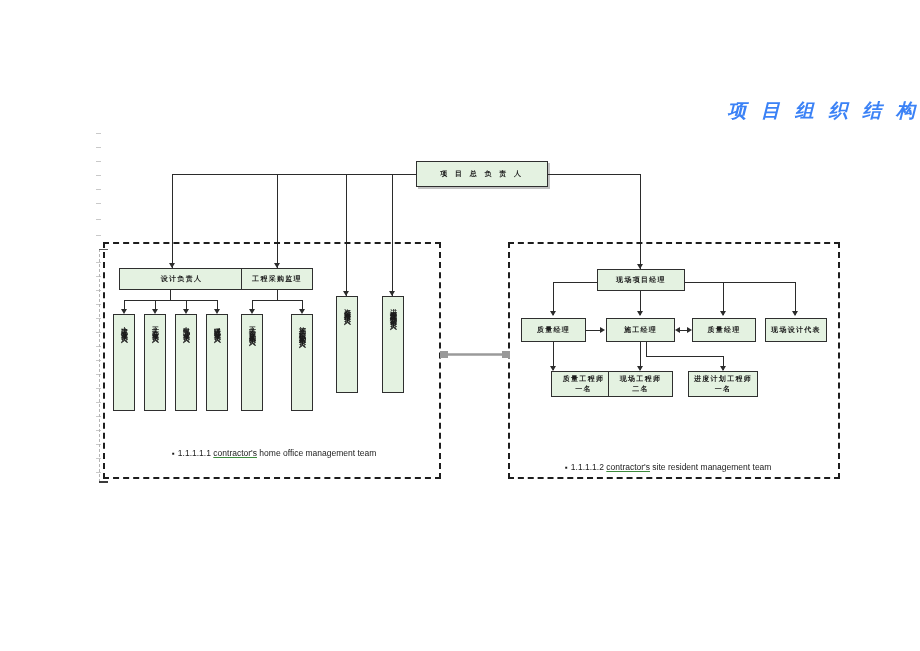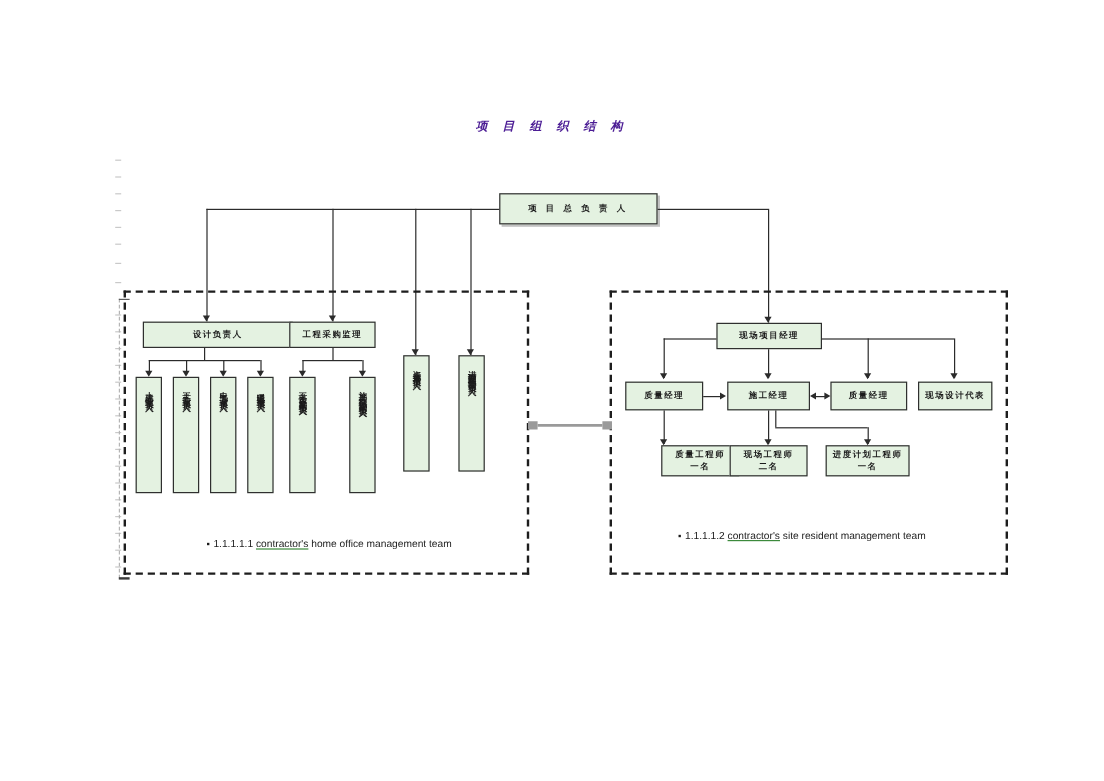--- a/index.html
+++ b/index.html
@@ -18,27 +18,27 @@
     background: #ffffff;
     overflow: hidden;
   }
 
   
   #doc-title {
     position: absolute;
     left: 0;
     top: 98px;
     width: 920px;
-    text-align: center;
+    text-align: right;
     font-family: "Liberation Serif", "DejaVu Serif", serif;
     font-style: italic;
     font-weight: bold;
-    font-size: 10px;
+    font-size: 19px;
     letter-spacing: 5px;
-    color: #4c1d95;
+    color: #3b82f6;
     white-space: pre;
   }
 
   
   .margin-tick {
     position: absolute;
     left: 96px;
     width: 5px;
     height: 1px;
     background: #c9c9c9;
@@ -348,21 +348,21 @@
   </div>
   <div class="box" style="left:608px; top:371px; width:65px; height:26px; flex-direction:column;">
     <span>现场工程师</span>
     <span>二名</span>
   </div>
   <div class="box" style="left:688px; top:371px; width:70px; height:26px; flex-direction:column;">
     <span>进度计划工程师</span>
     <span>一名</span>
   </div>
 
-  <div class="group-caption" style="left:565px; top:441px;text-align:center;">
+  <div class="group-caption" style="left:565px; top:462px;text-align:center;">
     <span class="bullet">▪</span><span>1.1.1.1.2</span>
     <span class="underline">contractor's</span>
     <span>site resident management team</span>
   </div>
 
   <svg id="group-link" viewBox="0 0 70 7" preserveAspectRatio="none" xmlns="http://www.w3.org/2000/svg">
     <defs>
       <marker id="mL" markerWidth="7" markerHeight="7" refX="6" refY="3.5" orient="auto">
         <path d="M6,0 L6,7 L0,3.5 Z" fill="#9a9a9a"></path>
       </marker>

